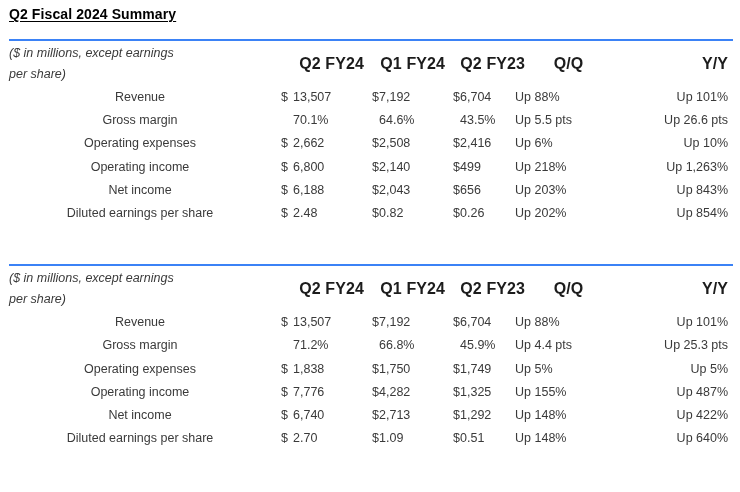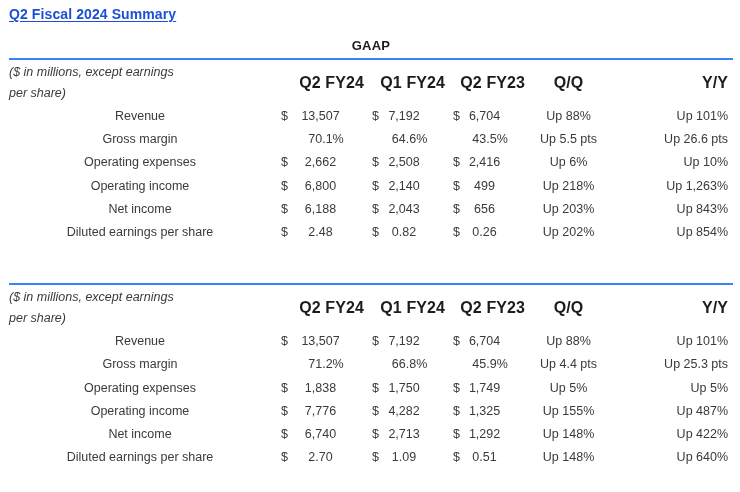--- a/index.html
+++ b/index.html
@@ -5,21 +5,21 @@
   * { margin:0; padding:0; box-sizing:border-box; }
   html,body { background:#ffffff; }
   body {
     width:740px; height:492px; overflow:hidden;
     font-family:"Liberation Sans","DejaVu Sans",sans-serif;
     color:#3a3a3a;
     -webkit-font-smoothing:antialiased;
   }
   .page { padding:5px 8px 0 9px; }
   .doc-title {
-    font-size:14px; line-height:16px; font-weight:bold; color:#1d4ed8;
+    font-size:14px; line-height:16px; font-weight:bold; color:#000000;
     text-decoration:underline; text-underline-offset:2px;
     display:inline-block; letter-spacing:0.1px;
   }
   .tbl-section.gaap { margin-top:16px; }
   .tbl-section.nongaap { margin-top:39px; }
   .tbl-title {
     width:724px; text-align:center; font-weight:bold; font-size:13px;
     line-height:14px; color:#1c1c1c; margin-bottom:5px; letter-spacing:0.2px;
   }
   table {
@@ -42,38 +42,37 @@
   th.fy .hdr-shift { display:inline-block; margin-right:-16px; }
   th.qq { text-align:center; padding-right:5px; }
   th.yy { text-align:right; padding-right:5px; }
   td {
     font-size:12.5px; line-height:15px; padding:4px 0 4.2px;
     white-space:nowrap; color:#3a3a3a;
   }
   td.lbl { text-align:center; }
   td.d1  { text-align:left; padding-left:10px; }
   td.d   { text-align:right; }
-  td.v   { text-align:center; }
+  td.v   { text-align:left; }
   td.v1  { padding-right:5px; }
   td.v2  { padding-right:5px; }
   td.v3  { padding-right:6px; }
-  td.qq  { text-align:center; padding-right:5px; }
+  td.qq  { text-align:left; padding-right:5px; }
   td.yy  { text-align:right; padding-right:5px; }
   .hang  { display:inline-block; margin-right:-11px; }
 </style>
 </head>
 <body>
 
 <div class="page">
 
   <h1 class="doc-title">Q2 Fiscal 2024 Summary</h1>
 
   
   <section class="tbl-section gaap">
-    <div class="tbl-title">GAAP</div>
     <table>
       <colgroup>
         <col style="width:262px">
           <col style="width:22px">
           <col style="width:60px">
         <col style="width:26px">
           <col style="width:55px">
           <col style="width:26px">
         <col style="width:55px">
           <col style="width:112px">

